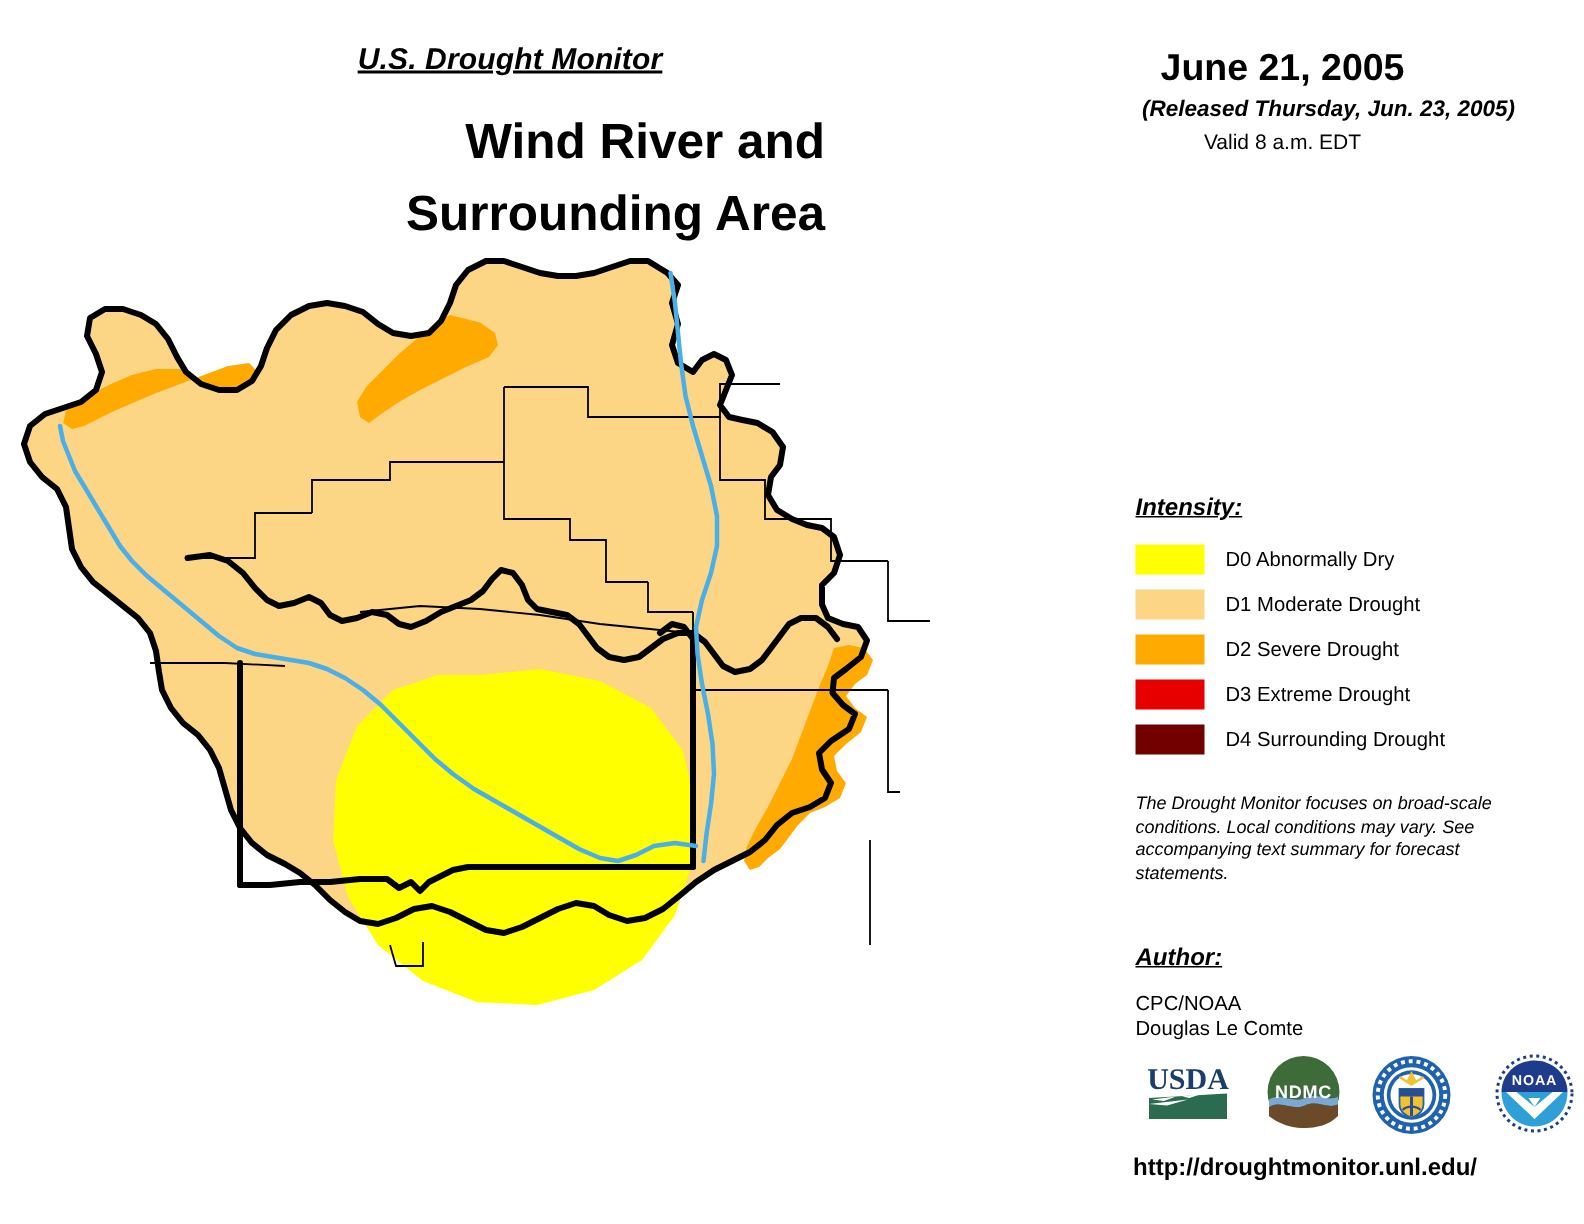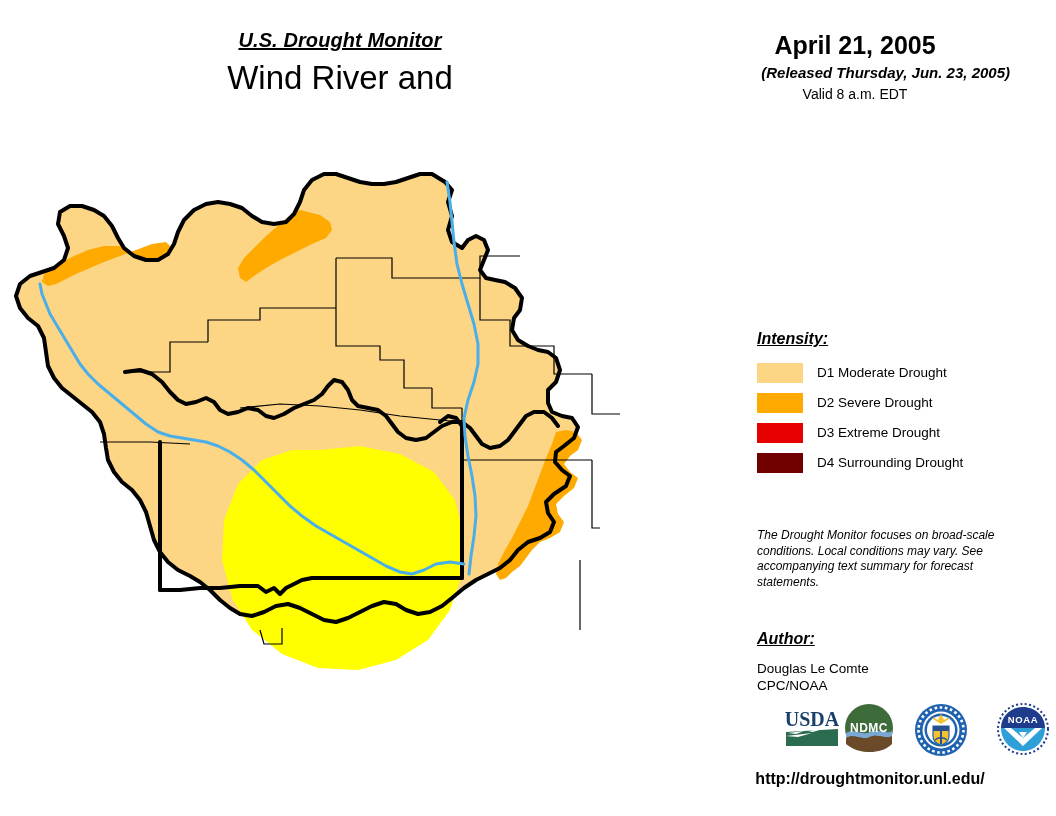--- a/index.html
+++ b/index.html
@@ -29,23 +29,24 @@
     font-size: 20px;
     font-weight: bold;
     font-style: italic;
     letter-spacing: 0.1px;
     line-height: 24px;
     white-space: nowrap;
     text-decoration: underline;
   }
   #map-title {
     font-size: 33px;
-    font-weight: normal;
+    font-weight: bold;
     line-height: 48px;
-    margin-top: 2px;
+    margin-top: 18px;
+    text-align: right;
   }
   #map-title div { white-space: nowrap; }
 
   #date-block {
     position: absolute;
     left: 700px;
     top: 30px;
     width: 310px;
     text-align: center;
   }
@@ -166,25 +167,26 @@
     white-space: nowrap;
   }
 </style>
 </head>
 <body>
 
 <div id="title-block">
   <div id="dm-eyebrow">U.S. Drought Monitor</div>
   <div id="map-title">
     <div>Wind River and</div>
+    <div>Surrounding Area</div>
   </div>
 </div>
 
 <div id="date-block">
-  <div id="valid-date">April 21, 2005</div>
+  <div id="valid-date">June 21, 2005</div>
   <div id="release-date">(Released Thursday, Jun. 23, 2005)</div>
   <div id="valid-time">Valid 8 a.m. EDT</div>
 </div>
 
 <div id="map-area">
 <svg id="map-svg" width="720" height="620" viewBox="0 0 720 620" xmlns="http://www.w3.org/2000/svg">
   <defs>
 
     <clipPath id="basinClip">
       <path d="M 505,20 L 513,23 L 519,33 L 524,47 L 530,55 L 537,58 L 540,66 L 537,76
@@ -350,20 +352,24 @@
              L 88,214 L 80,204 L 74,194 L 68,184 L 62,174 L 56,164 L 50,154
              L 46,144 L 42,134 L 40,124"></path>
   </g>
 </svg>
 </div>
 
 <div id="legend">
   <div id="legend-heading">Intensity:</div>
 
   <div class="legend-row">
+    <div class="legend-swatch" style="background:#ffff00;"></div>
+    <div class="legend-label">D0 Abnormally Dry</div>
+  </div>
+  <div class="legend-row">
     <div class="legend-swatch" style="background:#fcd585;"></div>
     <div class="legend-label">D1 Moderate Drought</div>
   </div>
   <div class="legend-row">
     <div class="legend-swatch" style="background:#ffaa00;"></div>
     <div class="legend-label">D2 Severe Drought</div>
   </div>
   <div class="legend-row">
     <div class="legend-swatch" style="background:#e60000;"></div>
     <div class="legend-label">D3 Extreme Drought</div>
@@ -371,27 +377,27 @@
   <div class="legend-row">
     <div class="legend-swatch" style="background:#730000;"></div>
     <div class="legend-label">D4 Surrounding Drought</div>
   </div>
 </div>
 
 <div id="disclaimer">The Drought Monitor focuses on broad-scale conditions. Local conditions may vary. See accompanying text summary for forecast statements.</div>
 
 <div id="author-block">
   <div id="author-heading">Author:</div>
+  <div class="author-line">CPC/NOAA</div>
   <div class="author-line">Douglas Le Comte</div>
-  <div class="author-line">CPC/NOAA</div>
 </div>
 
 <div id="logos">
 
-  <div class="logo" style="left:5px;margin-left:20px;">
+  <div class="logo" style="left:5px;">
     <svg width="60" height="48" viewBox="0 0 60 48" xmlns="http://www.w3.org/2000/svg">
       <rect x="0" y="0" width="60" height="48" fill="#ffffff"></rect>
       <text x="30" y="24" font-family="Liberation Serif, serif" font-size="20" font-weight="bold" fill="#1b3f6b" text-anchor="middle">USDA</text>
       <path d="M 4,30 L 56,27 L 56,44 L 4,44 Z" fill="#2b6b4f"></path>
       <path d="M 6,31 L 22,29 L 14,32 Z" fill="#ffffff"></path>
       <path d="M 26,29 L 40,27 L 31,30 Z" fill="#ffffff"></path>
       <path d="M 4,34 L 30,31 L 16,35 Z" fill="#ffffff"></path>
     </svg>
   </div>
 

